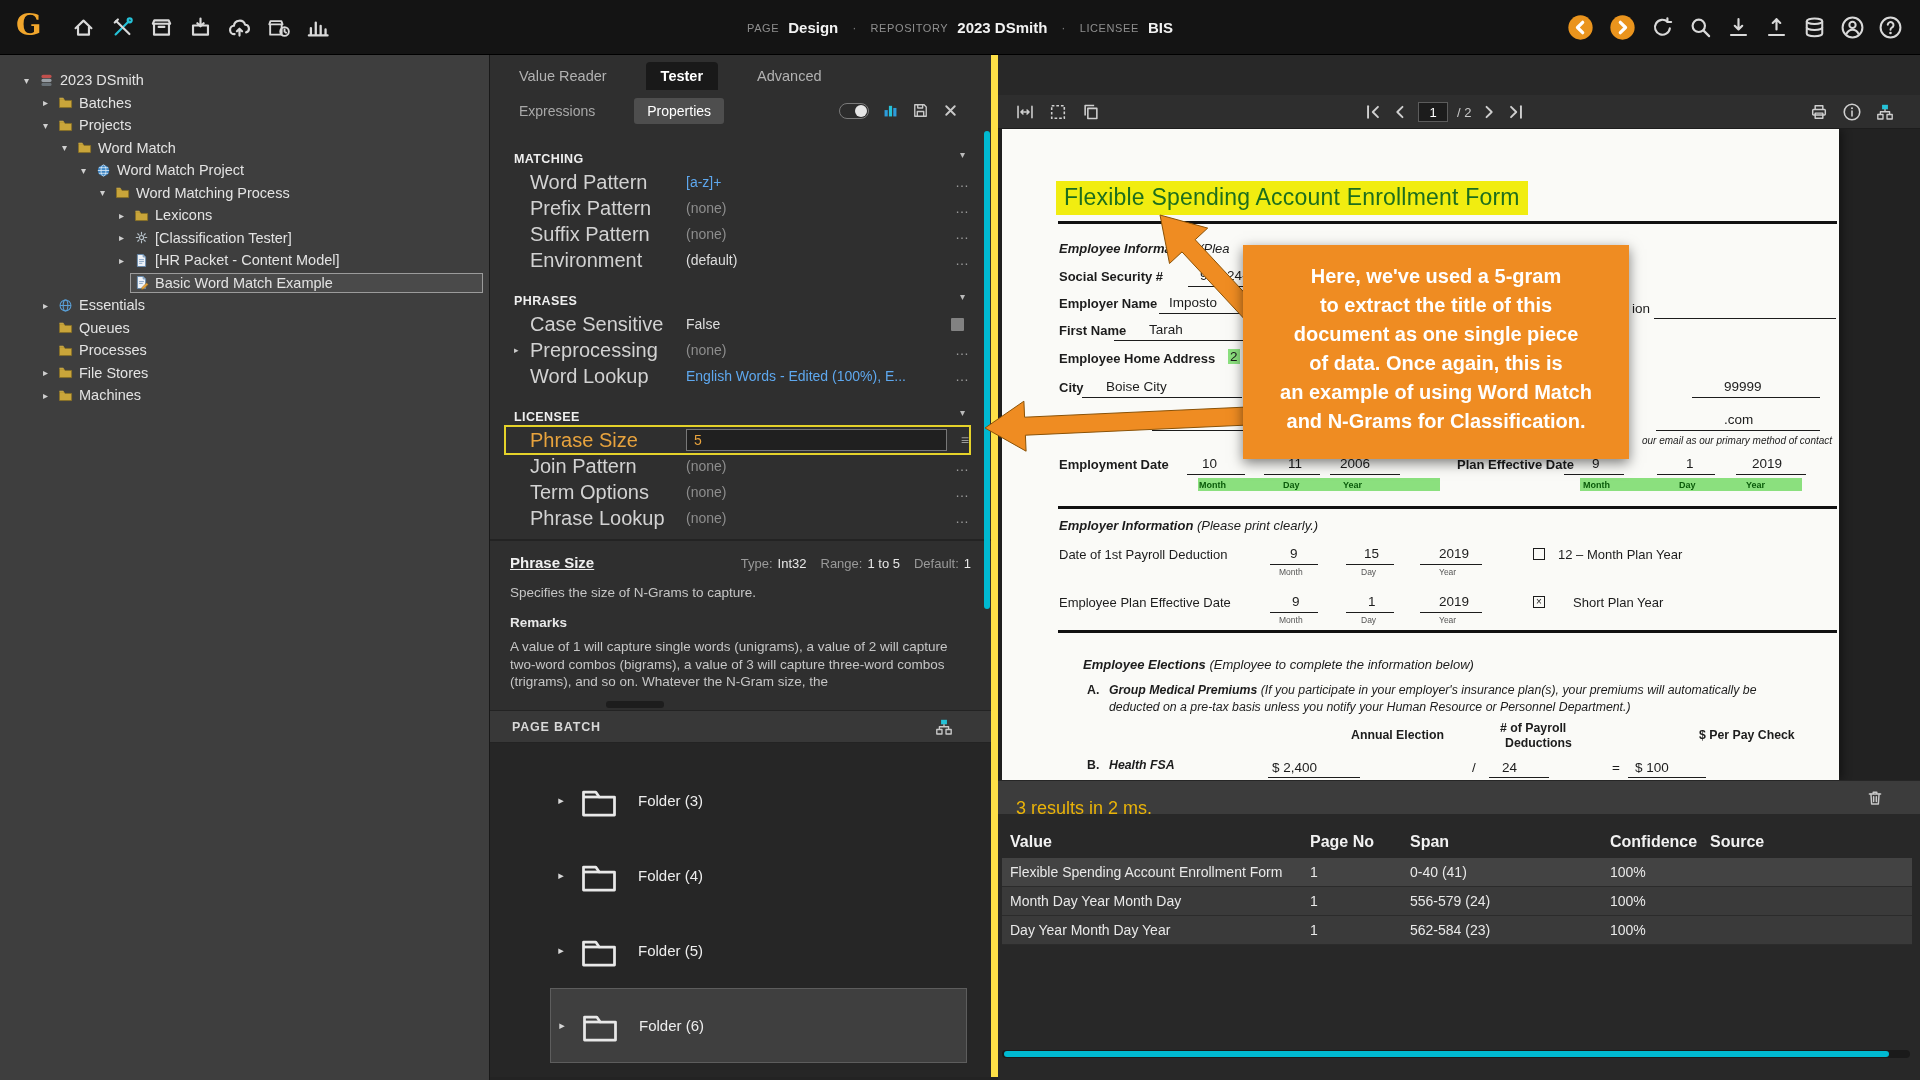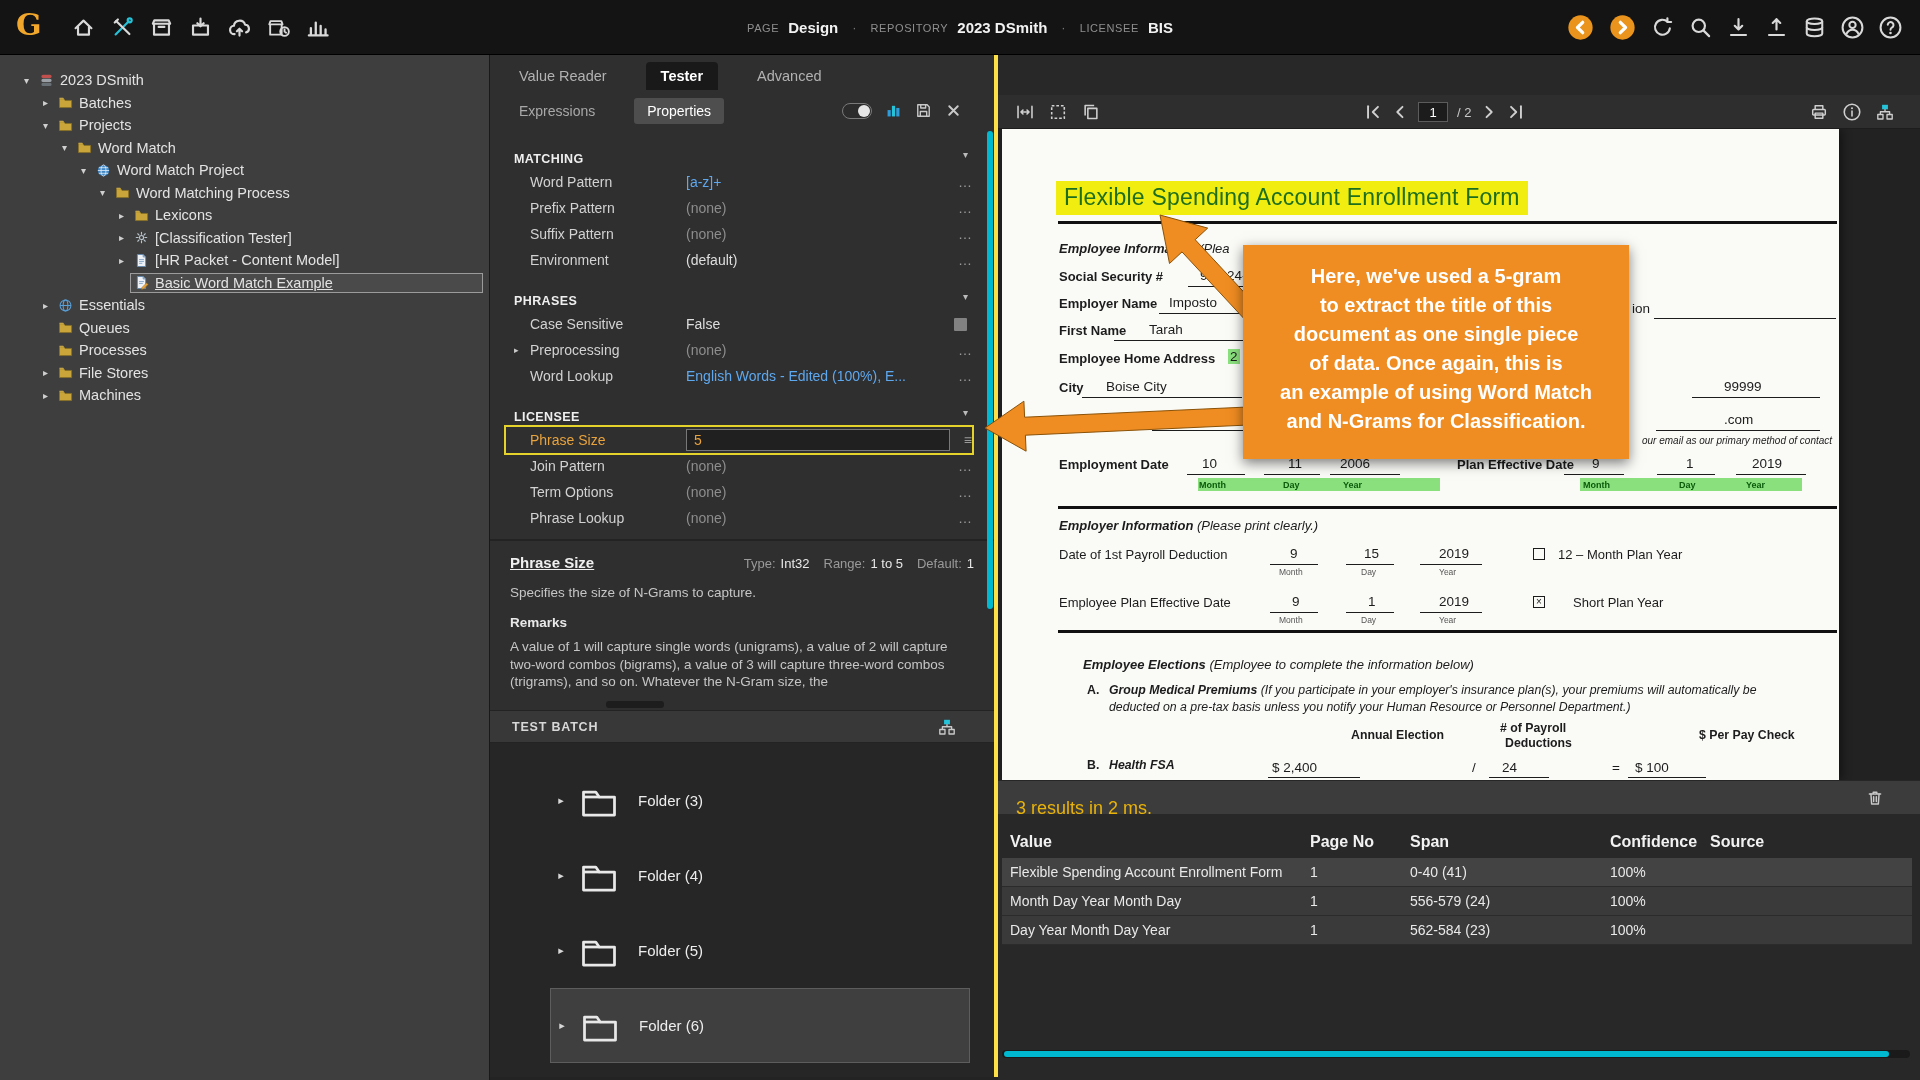--- a/index.html
+++ b/index.html
@@ -24,41 +24,41 @@
 #tree-panel{position:absolute;left:0;top:55px;width:490px;bottom:0;background:#3e3e3e;border-right:1px solid #191919}
 #tree-list{padding-top:14px}
 .tree-row{display:flex;align-items:center;height:22.5px;font-size:14.5px;color:#e3e3e3;white-space:nowrap;cursor:pointer}
 .t-arrow{width:17px;font-size:10px;color:#cfcfcf;text-align:center;flex:none}
 .t-body{display:flex;align-items:center;gap:6px;padding:1px 7px 1px 3px;border:1px solid transparent;min-width:0}
 .t-body.sel{background:#4a4a4a;border-color:#9b9b9b;flex:1;margin-right:6px}
 .t-icon{width:15px;height:15px;flex:none}
 .t-label{overflow:hidden;text-overflow:ellipsis}
 
 
-#middle-panel{position:absolute;left:490px;top:55px;width:508px;bottom:3px;background:#2f2f2f;border-right:4px solid #fde047}
+#middle-panel{position:absolute;left:490px;top:55px;width:508px;bottom:3px;background:#2f2f2f;border-right:7px solid #fde047}
 #main-tabs{position:absolute;top:7px;left:14px;display:flex;gap:24px}
 .tab{padding:6px 15px;font-size:14.5px;color:#b2b2b2;cursor:pointer}
 .tab.active{background:#191919;color:#fff;font-weight:bold;border-radius:4px 4px 0 0}
 .subtab-row{position:absolute;top:40px;left:0;right:0;height:34px}
 #subtabs{position:absolute;left:16px;top:3px;display:flex;gap:26px}
 .pill{padding:5px 13px;font-size:14px;color:#a8a8a8;cursor:pointer}
 .pill.active{background:#4e4e4e;border-radius:3px;color:#fff}
 #subtab-icons{position:absolute;right:32px;top:7px;display:flex;gap:13px;align-items:center}
 .st-btn{width:17px;height:17px;color:#c9c9c9;cursor:pointer}
 .st-btn .icon{width:100%;height:100%}
 .toggle{width:30px;height:16px;border-radius:8px;background:#2c2c2c;border:1px solid #7a7a7a;position:relative;cursor:pointer}
 .toggle .knob{position:absolute;right:1px;top:1px;width:12px;height:12px;border-radius:50%;background:#e6e6e6}
 
 #props-area{position:absolute;top:76px;left:0;right:0;height:408px;overflow:hidden}
 .psec{height:24px;margin-top:14px;position:relative;padding:4px 28px 0 24px;cursor:pointer}
 .psec-t{font-size:12.5px;font-weight:bold;color:#efefef;letter-spacing:.4px}
 .psec-c{position:absolute;right:26px;top:4px;font-size:10px;color:#bbb}
 .prow{position:relative;height:26px;margin:0 22px 0 16px;display:flex;align-items:center;cursor:default}
 .pexp{position:absolute;left:8px;font-size:9px;color:#ccc}
-.plab{width:180px;padding-left:24px;font-size:14px;color:#d2d2d2;flex:none;white-space:nowrap}
+.plab{width:180px;padding-left:24px;font-size:20px;color:#d2d2d2;flex:none;white-space:nowrap}
 .plab.orange{color:#e8a33d}
 .pval{flex:1;font-size:14px;color:#dedede;white-space:nowrap;overflow:hidden}
 .pval.muted{color:#8d8d8d}
 .pval.link{color:#5ea8ef}
 .pact{width:22px;text-align:right;color:#9a9a9a;font-size:14px;flex:none;cursor:pointer}
 .pact.sq{width:13px;height:13px;background:#828282;margin-right:5px;border-radius:1px}
 .prow.hl{outline:2px solid #e5d22a}
 .pinput-wrap{flex:1;display:flex}
 .pinput{width:100%;height:22px;background:#202020;border:1px solid #787878;color:#e8a33d;font-size:14px;padding:0 7px;font-family:"Liberation Sans",sans-serif}
 
@@ -360,21 +360,21 @@
           <span class="icon t-icon">
             <svg viewBox="0 0 16 16">
               <path fill="#eef2f7" stroke="#5f86ad" stroke-width=".9" d="M3.6 1.6h6.2l2.6 2.6v10.2H3.6z"></path>
               <path fill="none" stroke="#5f86ad" stroke-width=".9" d="M9.8 1.6v2.6h2.6"></path>
               <path fill="none" stroke="#7c9cc0" stroke-width=".9" d="M5.4 7h5.2M5.4 9h5.2M5.4 11h3.4"></path>
             </svg>
           </span>
           <span class="t-label">[HR Packet - Content Model]</span>
         </span>
       </div>
-      <div class="tree-row" style="padding-left: 113px; text-decoration: underline;">
+      <div class="tree-row" style="padding-left: 113px;">
         <span class="t-arrow"></span>
         <span class="t-body sel">
           <span class="icon t-icon">
             <svg viewBox="0 0 16 16">
               <path fill="#eef2f7" stroke="#5f86ad" stroke-width=".9" d="M3.6 1.6h6.2l2.6 2.6v10.2H3.6z"></path>
               <path fill="none" stroke="#5f86ad" stroke-width=".9" d="M9.8 1.6v2.6h2.6"></path>
               <path fill="none" stroke="#7c9cc0" stroke-width=".9" d="M5.4 7h5.2M5.4 9h4"></path>
               <path fill="#e8a33d" stroke="#9c6c16" stroke-width=".6" d="M8.6 13.2 13.4 8.4l1.6 1.6-4.8 4.8-2.1.5z"></path>
             </svg>
           </span>
@@ -547,21 +547,21 @@
       <span class="help-title">Phrase Size</span>
       <span id="help-meta"><span class="hm-l">Type:</span><span class="hm-v">Int32</span><span class="hm-l">Range:</span><span class="hm-v">1 to 5</span><span class="hm-l">Default:</span><span class="hm-v">1</span></span>
     </div>
     <div class="help-summary">Specifies the size of N-Grams to capture.</div>
     <div class="help-remarks-title">Remarks</div>
     <div class="help-remarks">A value of 1 will capture single words (unigrams), a value of 2 will capture two-word combos (bigrams), a value of 3 will capture three-word combos (trigrams), and so on. Whatever the N-Gram size, the</div>
     <div class="help-scroll-pill"></div>
   </div>
 
   <div id="testbatch-header">
-    <span class="tbh-title">TEST BATCH</span>
+    <span class="tbh-title">PAGE BATCH</span>
     <span id="testbatch-icon" class="icon">
         <svg viewBox="0 0 16 16">
           <g fill="none" stroke="currentColor" stroke-width="1.2" stroke-linejoin="round">
             <rect x="5.4" y="1.6" width="5.2" height="4" fill="#25c2d8" stroke="none"></rect>
             <rect x="1.6" y="10.2" width="4.6" height="4"></rect>
             <rect x="9.8" y="10.2" width="4.6" height="4"></rect>
             <path d="M8 5.6v2.2M3.9 10.2V7.8h8.2v2.4"></path>
           </g>
         </svg>
       </span>

